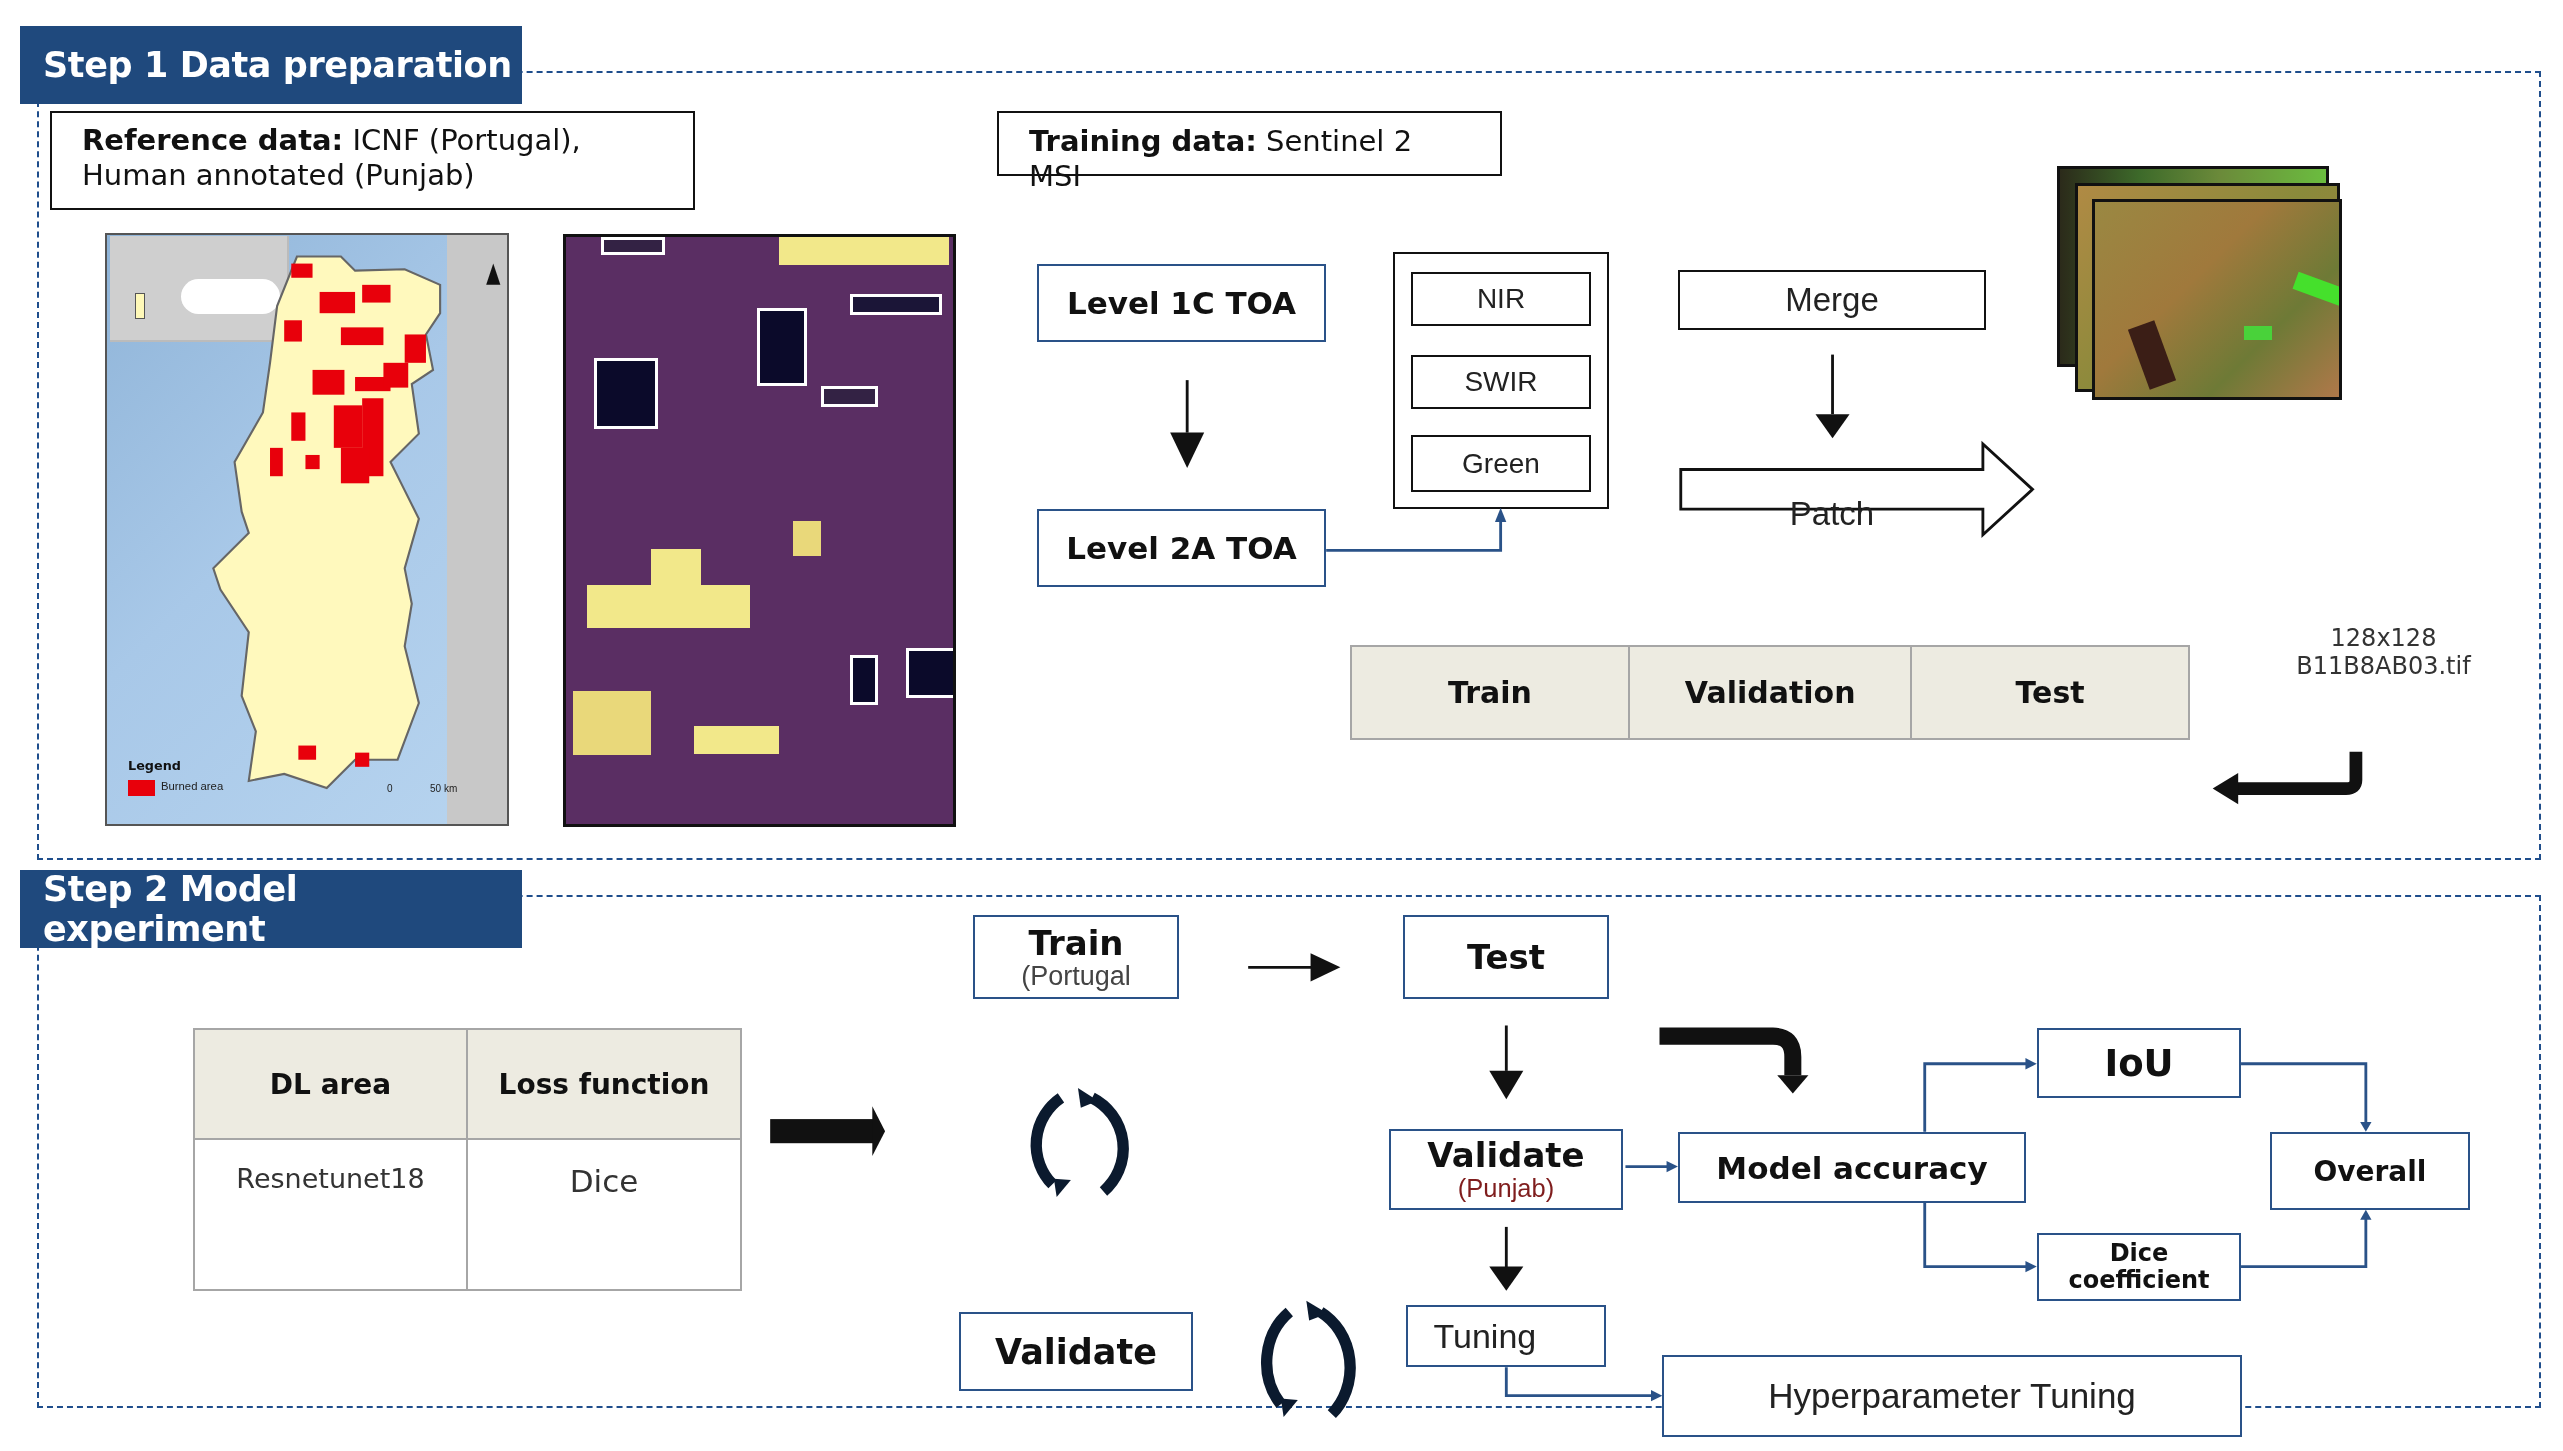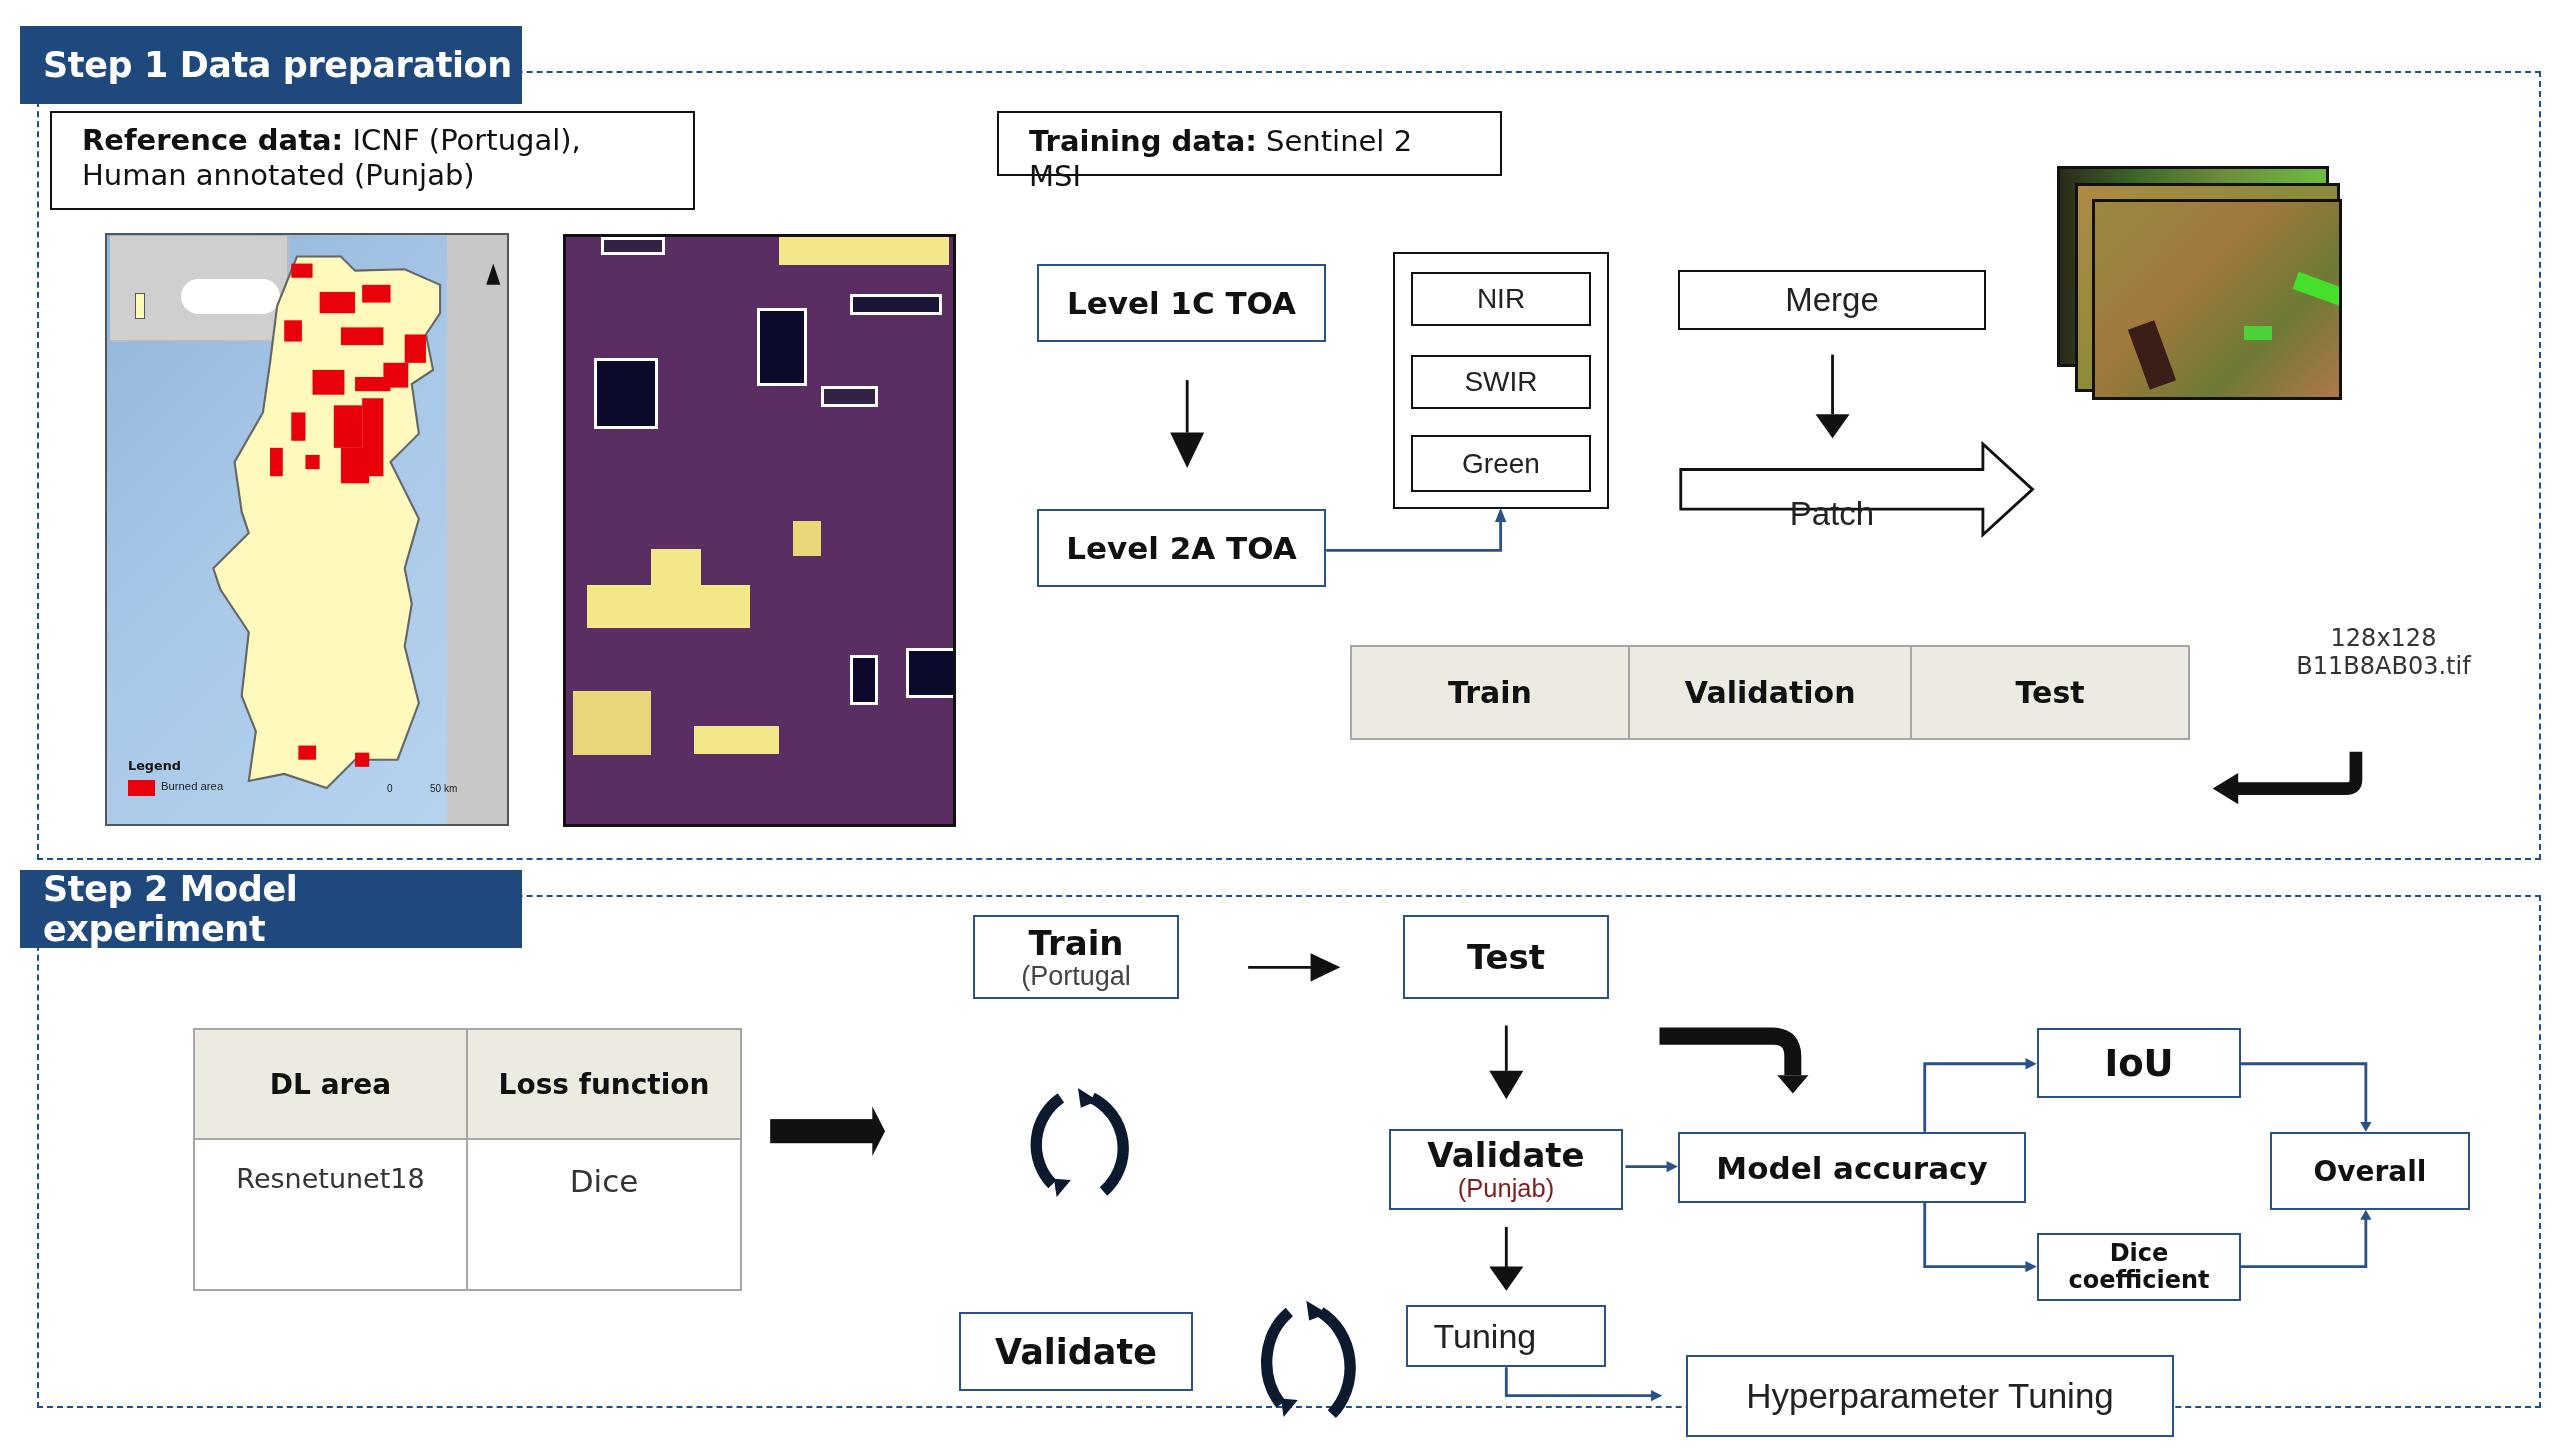--- a/index.html
+++ b/index.html
@@ -163,21 +163,21 @@
   <div class="label-b" style="font-size:34px;line-height:37px;">Train</div>
   <div class="label-r" style="font-size:27px;line-height:28px;color:#444;">(Portugal</div>
 </div>
 <div class="bluebox label-b" style="left:1403px;top:915px;width:206px;height:84px;font-size:34px;">Test</div>
 <div class="bluebox" style="left:1389px;top:1129px;width:234px;height:81px;">
   <div class="label-b" style="font-size:34px;line-height:37px;">Validate</div>
   <div class="label-r" style="font-size:25.5px;line-height:28px;color:#7f1d1d;text-align:center;">(Punjab)</div>
 </div>
 <div class="bluebox label-b" style="left:959px;top:1312px;width:234px;height:79px;font-size:35px;">Validate</div>
 <div class="bluebox label-r" style="left:1406px;top:1305px;width:200px;height:62px;font-size:34px;align-items:flex-start;padding-left:25.5px;">Tuning</div>
-<div class="bluebox label-r" style="left:1662px;top:1355px;width:488px;height:82px;font-size:35px;margin-left:24px;">Hyperparameter Tuning</div>
+<div class="bluebox label-r" style="left:1662px;top:1355px;width:580px;height:82px;font-size:35px;">Hyperparameter Tuning</div>
 <div class="bluebox label-b" style="left:1678px;top:1132px;width:348px;height:71px;font-size:31px;">Model accuracy</div>
 <div class="bluebox label-b" style="left:2037px;top:1028px;width:204px;height:70px;font-size:37px;">IoU</div>
 <div class="bluebox label-b" style="left:2037px;top:1233px;width:204px;height:68px;font-size:24px;line-height:27px;">
   <div>Dice</div>
   <div>coefficient</div>
 </div>
 <div class="bluebox label-b" style="left:2270px;top:1132px;width:200px;height:78px;font-size:28px;">Overall</div>
 
 <svg width="2563" height="1451" viewBox="0 0 3614 2046">
   <g>

